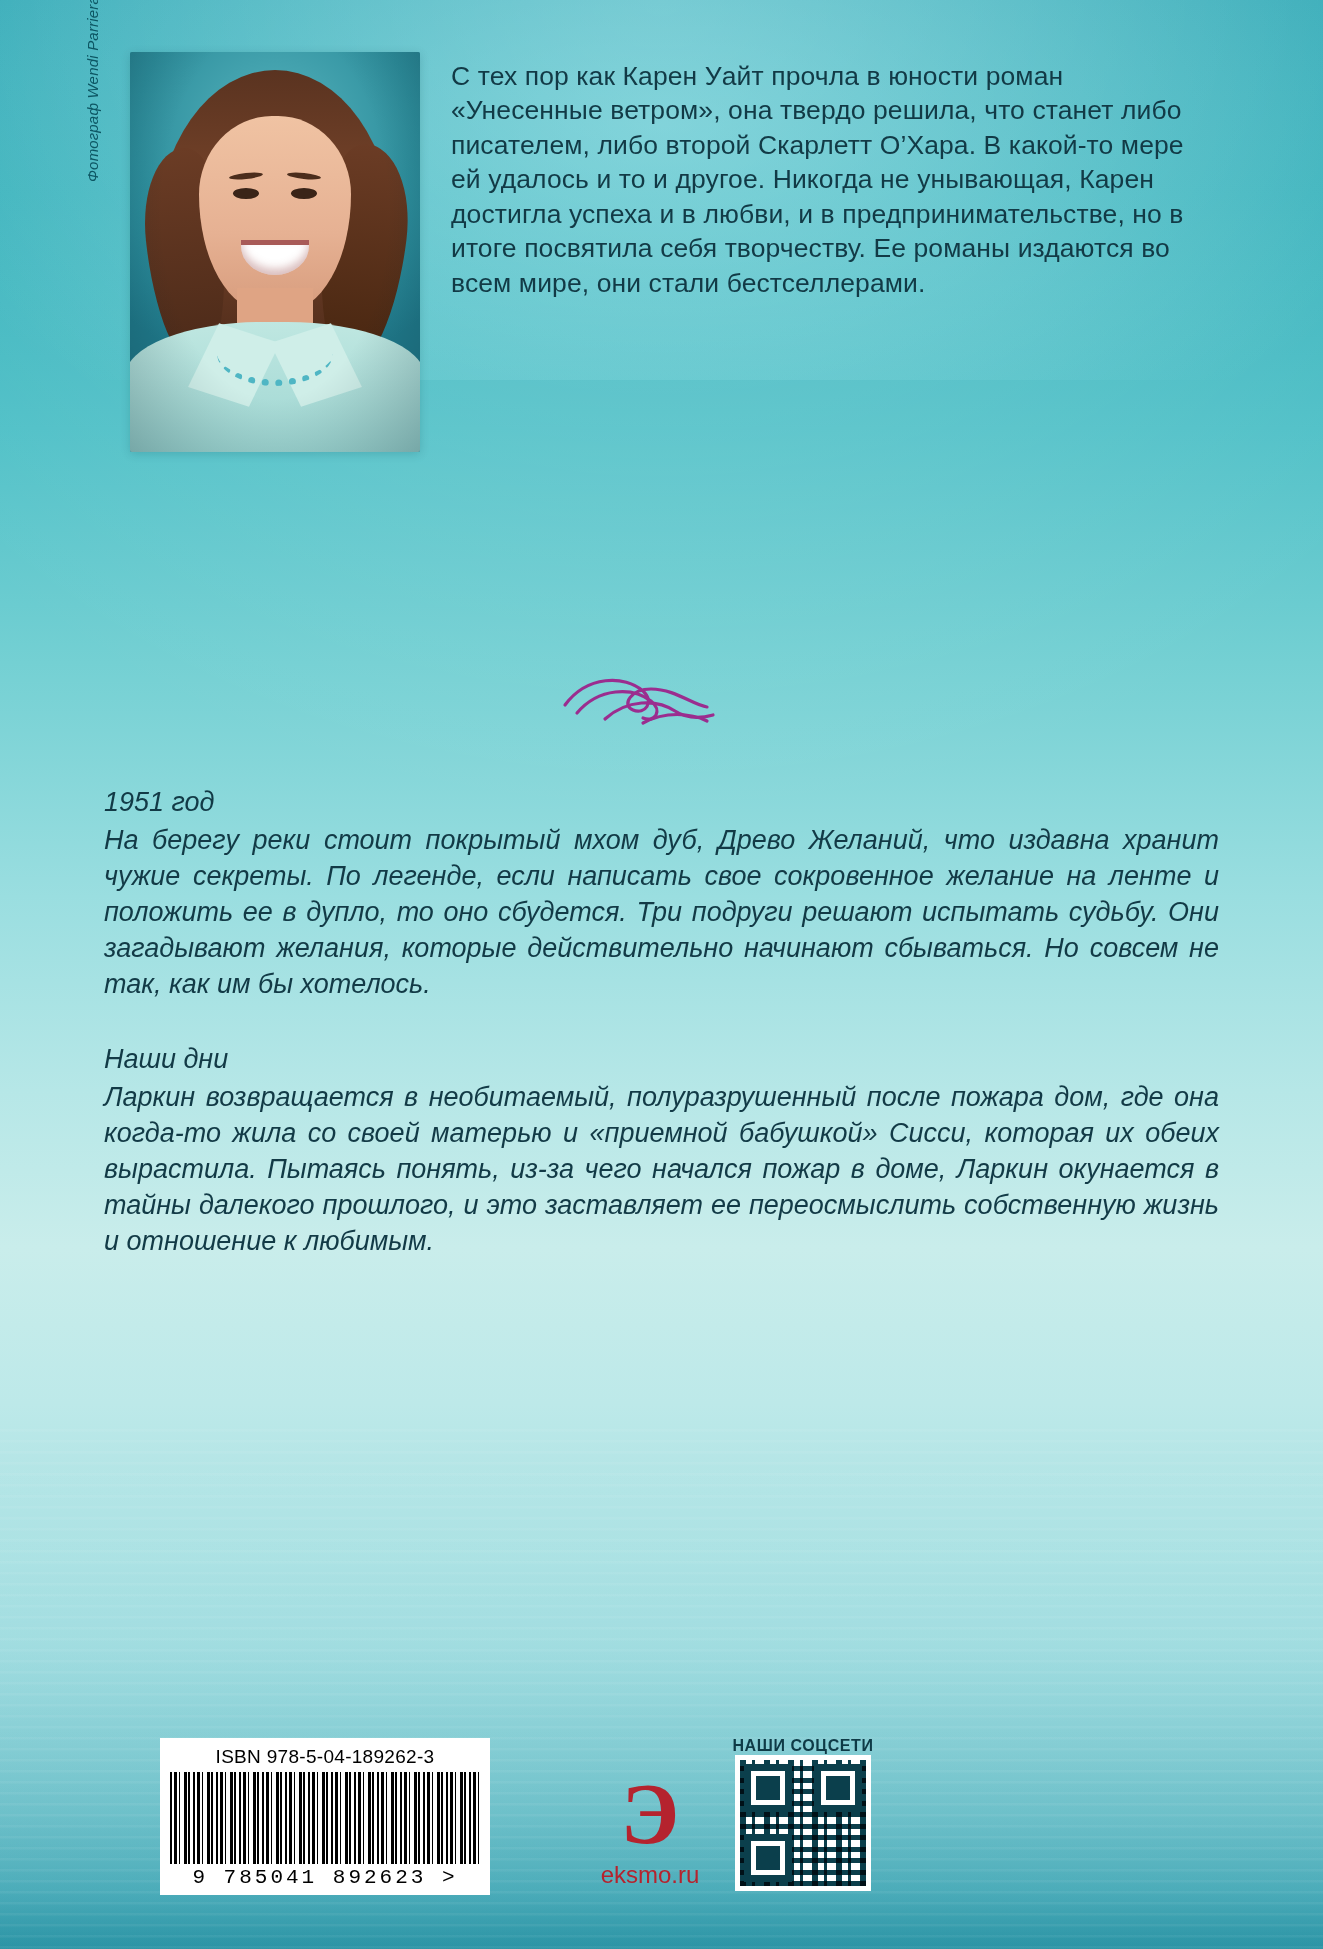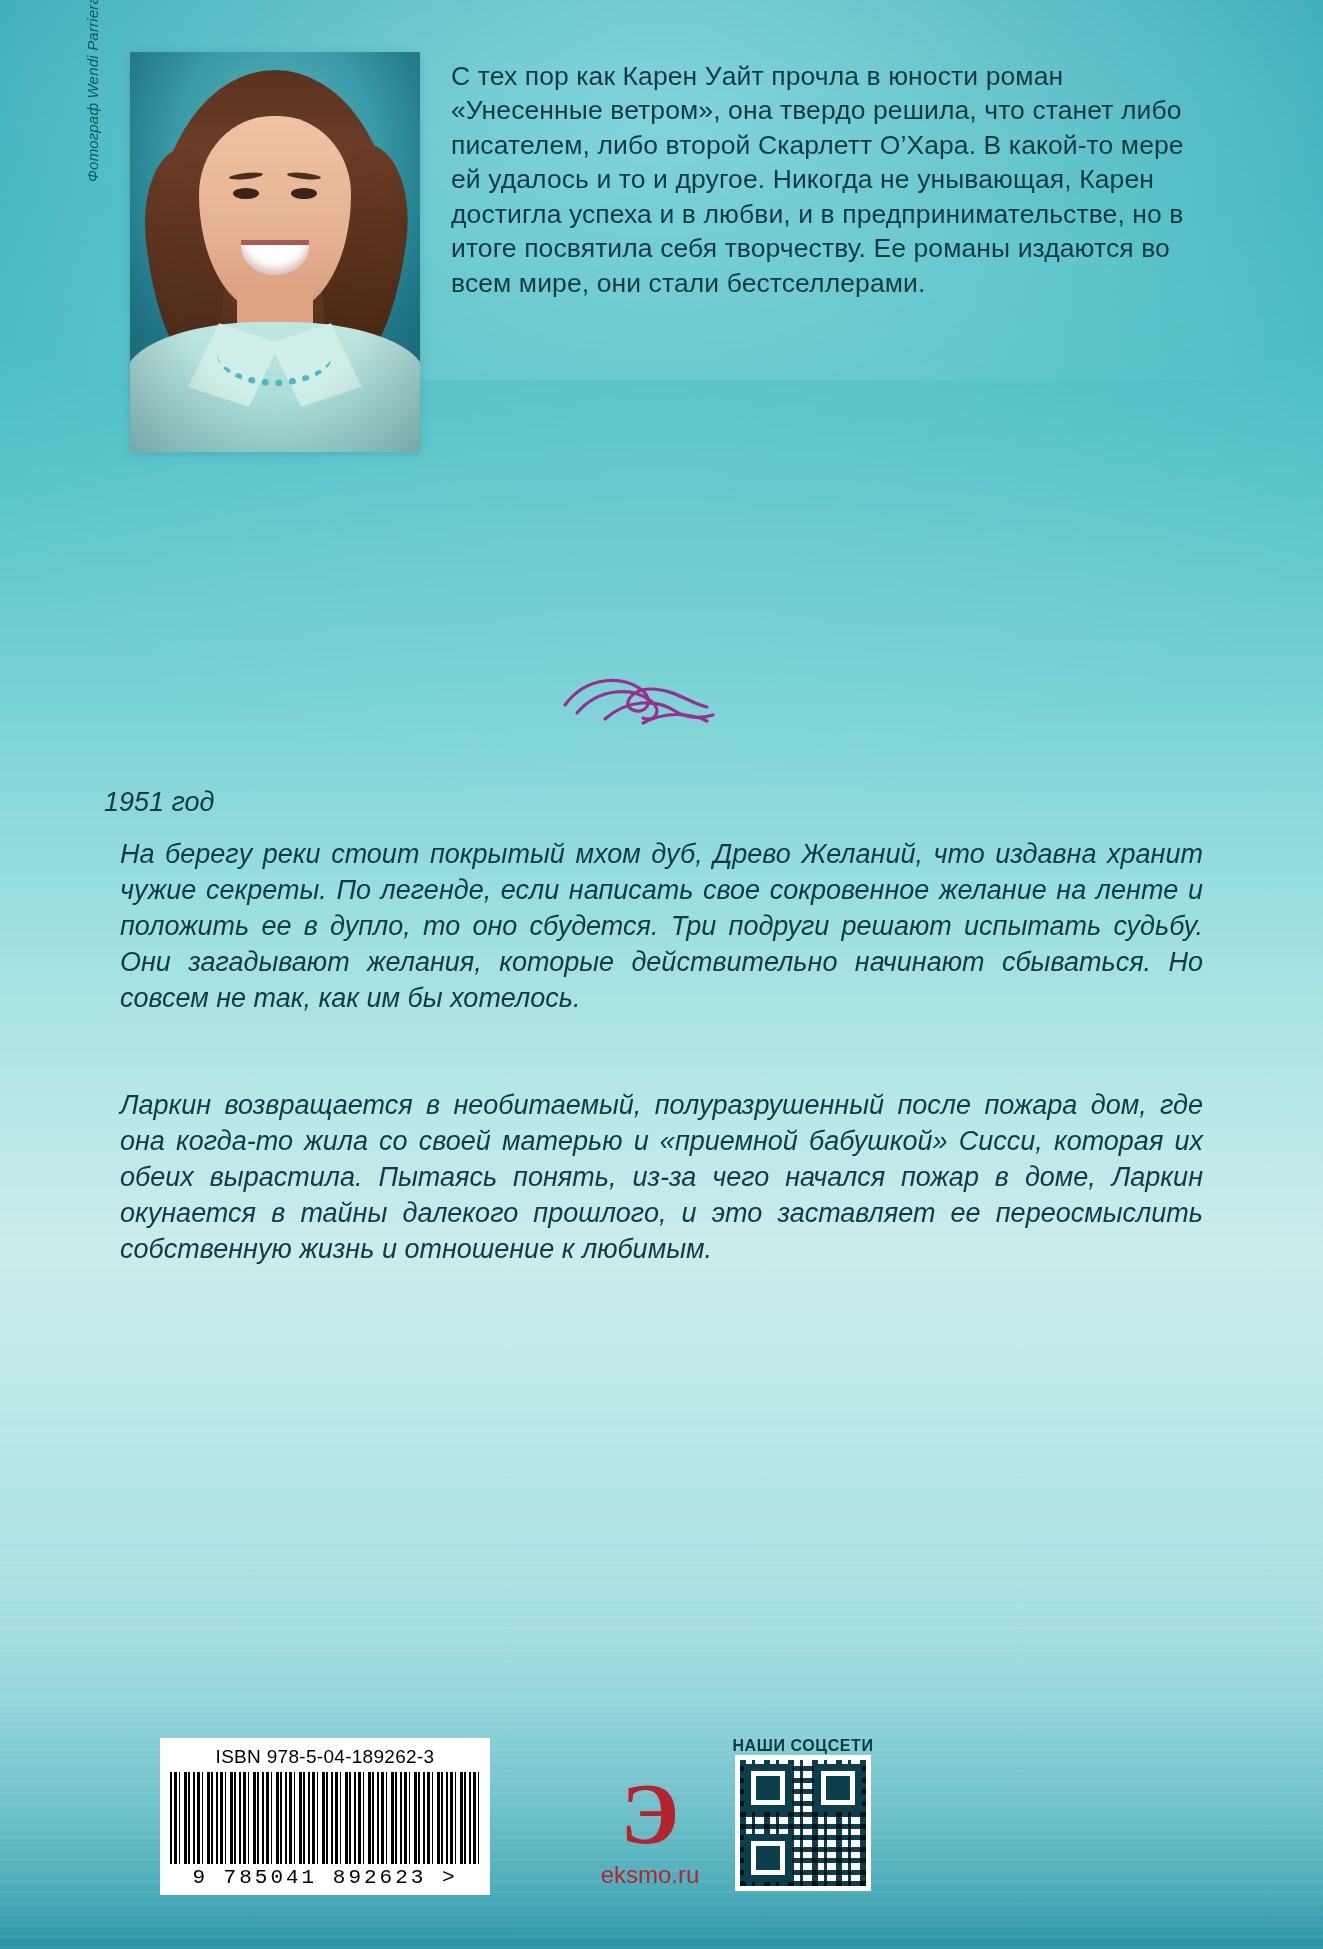--- a/index.html
+++ b/index.html
@@ -217,21 +217,21 @@
     right: 104px;
     color: #123a46;
     font-size: 27px;
     line-height: 1.33;
     font-style: italic;
     text-align: justify;
   }
   .synopsis .era {
     margin: 0 0 2px 0;
   }
-  .synopsis p { margin: 16px; }
+  .synopsis p { margin: 0; }
   .synopsis .gap { height: 40px; }
 
   
   .footer {
     position: absolute;
     left: 0; right: 0;
     bottom: 54px;
     height: 180px;
   }
   .isbn-box {
@@ -383,20 +383,21 @@
         <path d="M96 58 C 118 46, 144 48, 160 56"></path>
       </g>
     </svg>
   </div>
 
   <div class="synopsis">
     <p class="era">1951 год</p>
     <p>На берегу реки стоит покрытый мхом дуб, Древо Желаний, что издавна хранит чужие секреты. По легенде, если написать свое сокровенное желание на ленте и положить ее в дупло, то оно сбудется.
 Три подруги решают испытать судьбу. Они загадывают желания, которые действительно начинают сбываться. Но совсем не так, как им бы хотелось.</p>
     <div class="gap"></div>
+    <p class="era">Наши дни</p>
     <p>Ларкин возвращается в необитаемый, полуразрушенный после пожара дом, где она когда-то жила со своей матерью и «приемной бабушкой» Сисси, которая их обеих вырастила. Пытаясь понять, из-за чего начался пожар в доме, Ларкин окунается в тайны далекого прошлого, и это заставляет ее переосмыслить собственную жизнь и отношение к любимым.</p>
   </div>
 
   <div class="footer">
     <div class="isbn-box">
       <div class="isbn-text">ISBN 978-5-04-189262-3</div>
       <div class="barcode"></div>
       <div class="barcode-digits">9 785041 892623 &gt;</div>
     </div>
 

